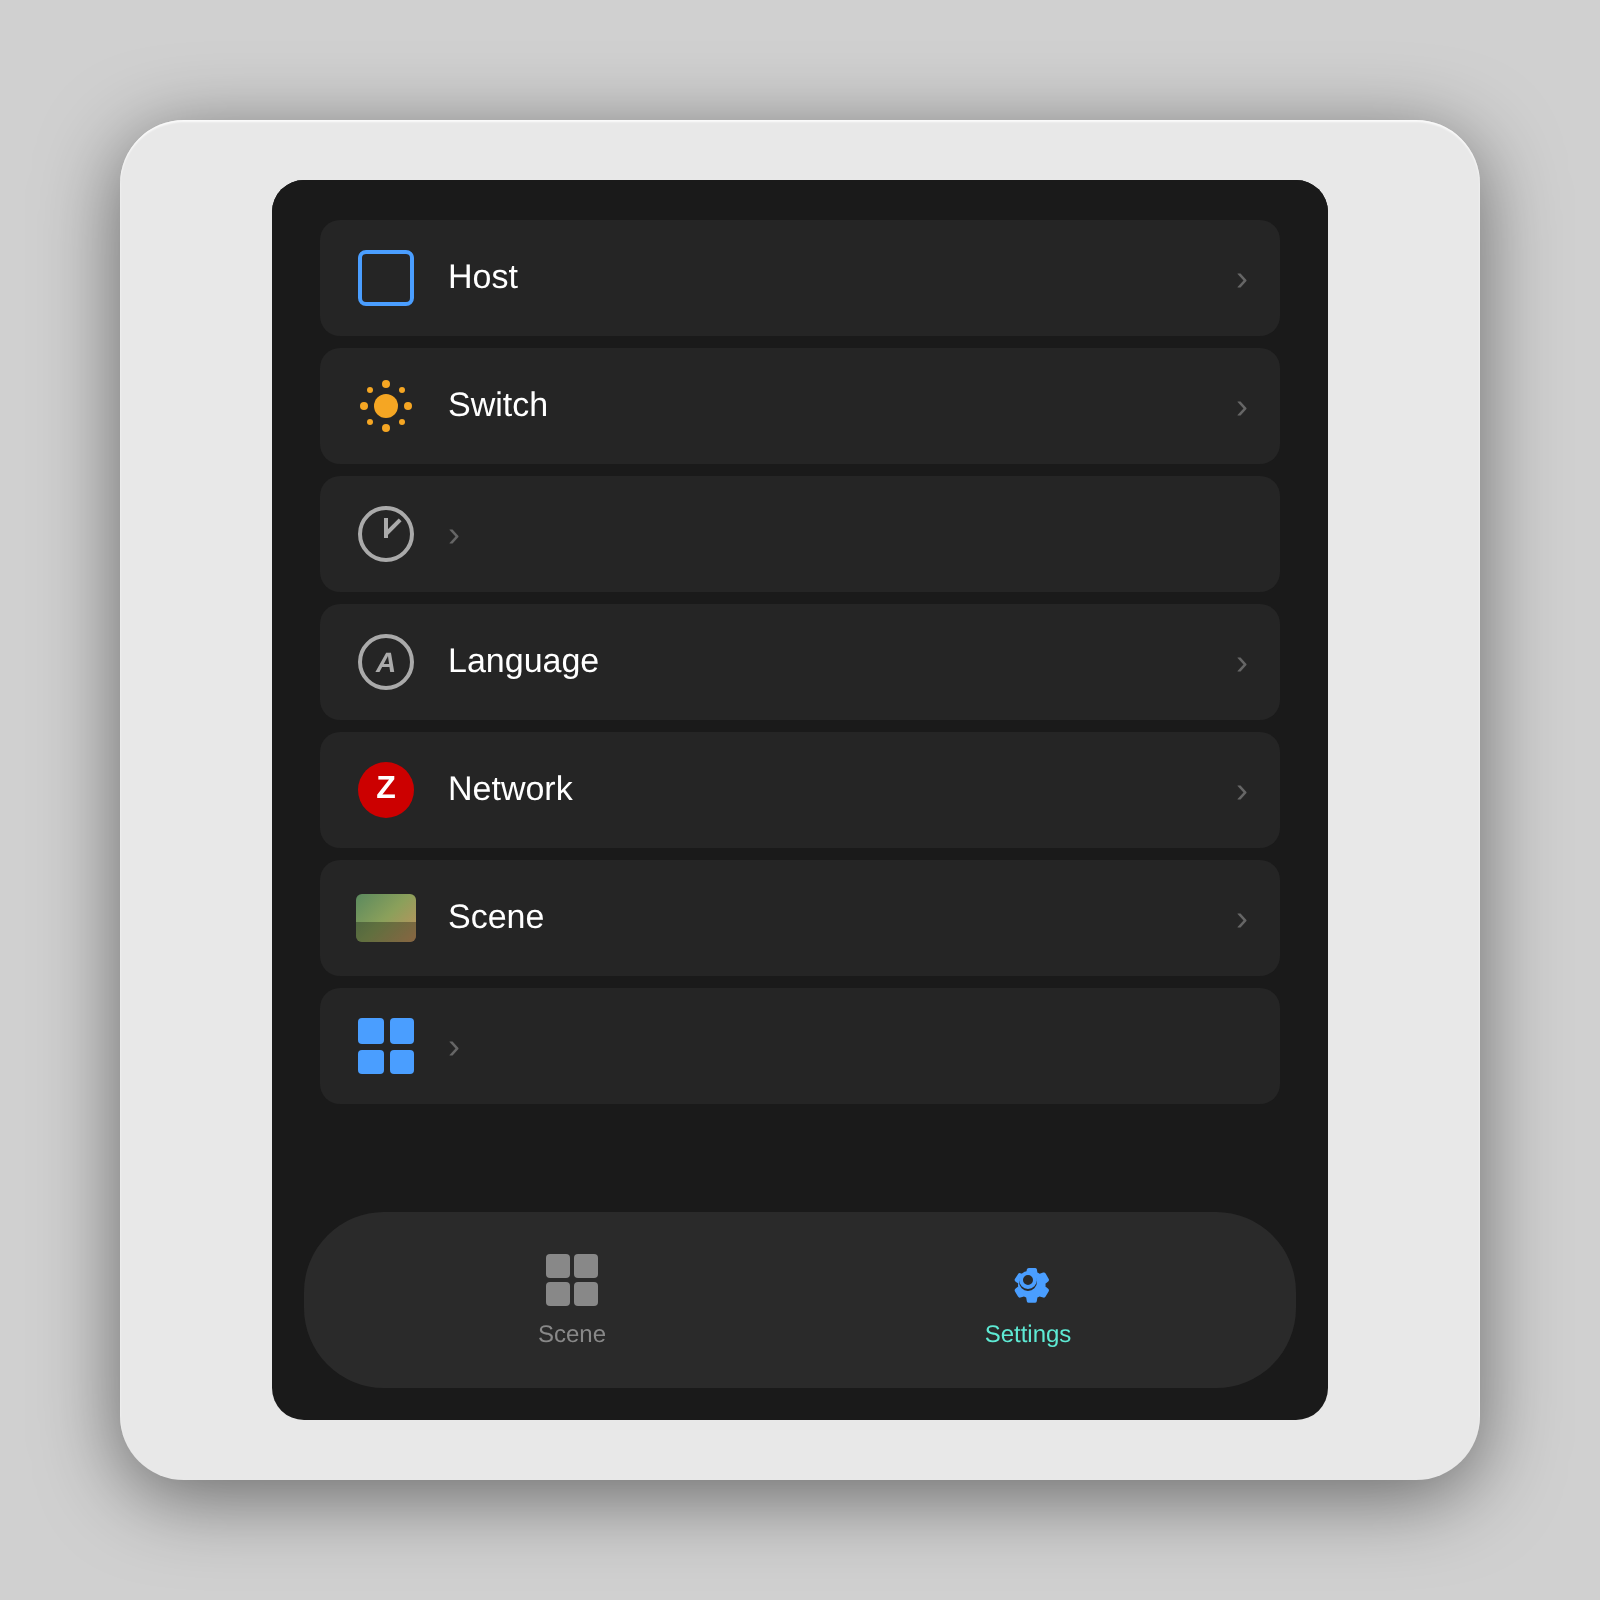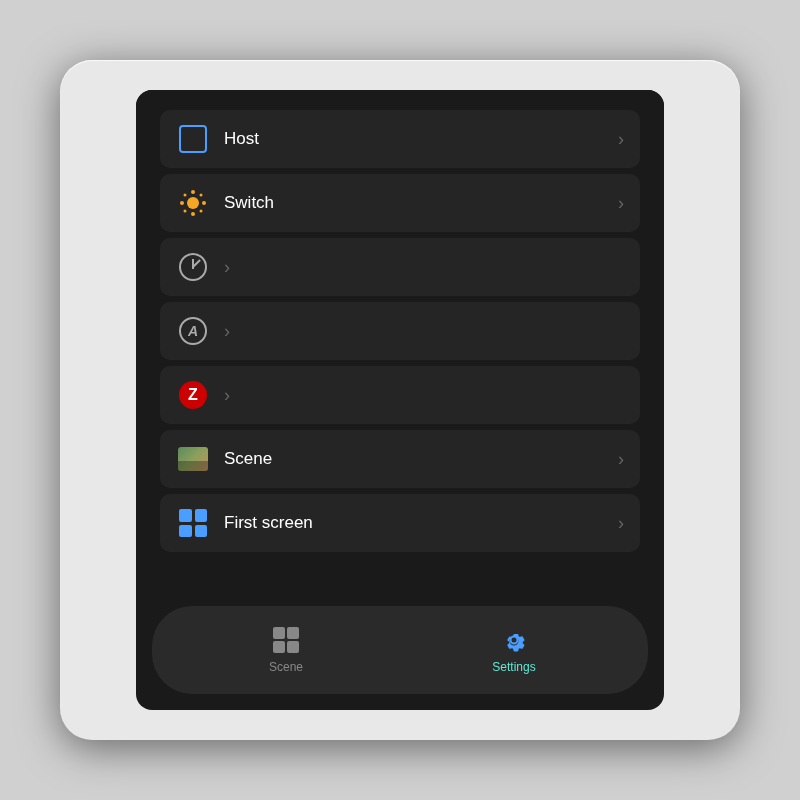--- a/index.html
+++ b/index.html
@@ -337,48 +337,49 @@
         <div class="menu-icon">
           <div class="icon-clock"></div>
         </div>
         <span class="chevron">›</span>
       </div>
 
       <div class="menu-item">
         <div class="menu-icon">
           <div class="icon-language">A</div>
         </div>
+        <span class="menu-label">Language</span>
         <span class="chevron">›</span>
       </div>
 
       <div class="menu-item">
         <div class="menu-icon">
           <div class="icon-network">Z</div>
         </div>
+        <span class="menu-label">Network</span>
         <span class="chevron">›</span>
       </div>
 
       <div class="menu-item">
         <div class="menu-icon">
           <div class="icon-scene"></div>
         </div>
         <span class="menu-label">Scene</span>
         <span class="chevron">›</span>
       </div>
 
       <div class="menu-item">
         <div class="menu-icon">
           <div class="icon-firstscreen">
             <span></span>
               <span></span>
               <span></span>
               <span></span>
           </div>
         </div>
-        <span class="menu-label">First screen</span>
         <span class="chevron">›</span>
       </div>
 
     </div>
 
     <div class="bottom-nav">
 
       <div class="nav-item">
         <div class="nav-icon">
           <div class="nav-scene-icon">

